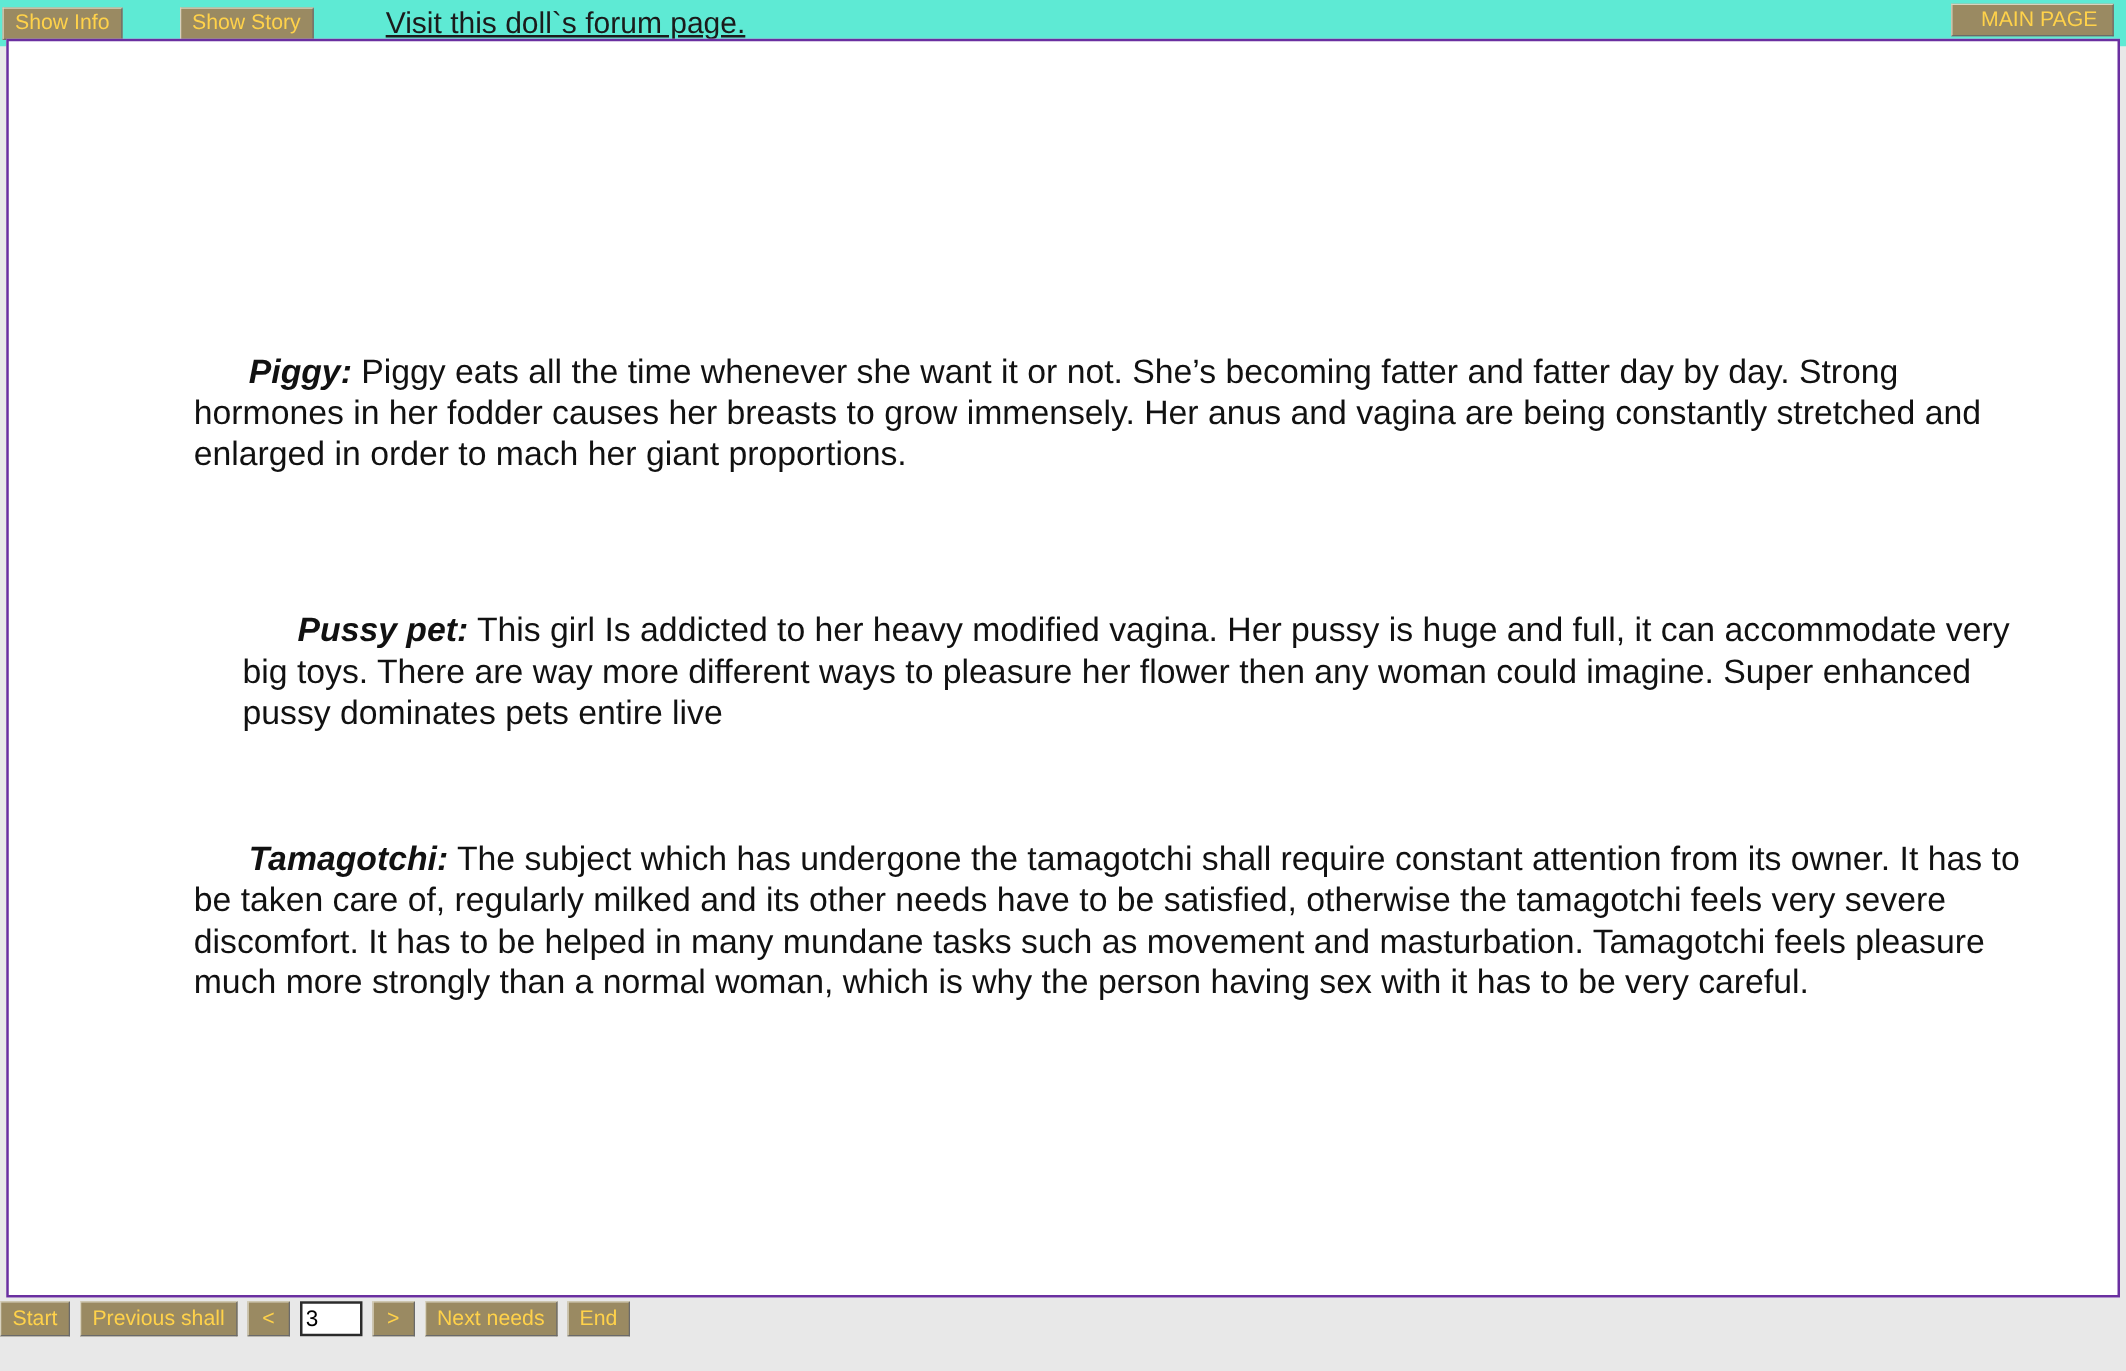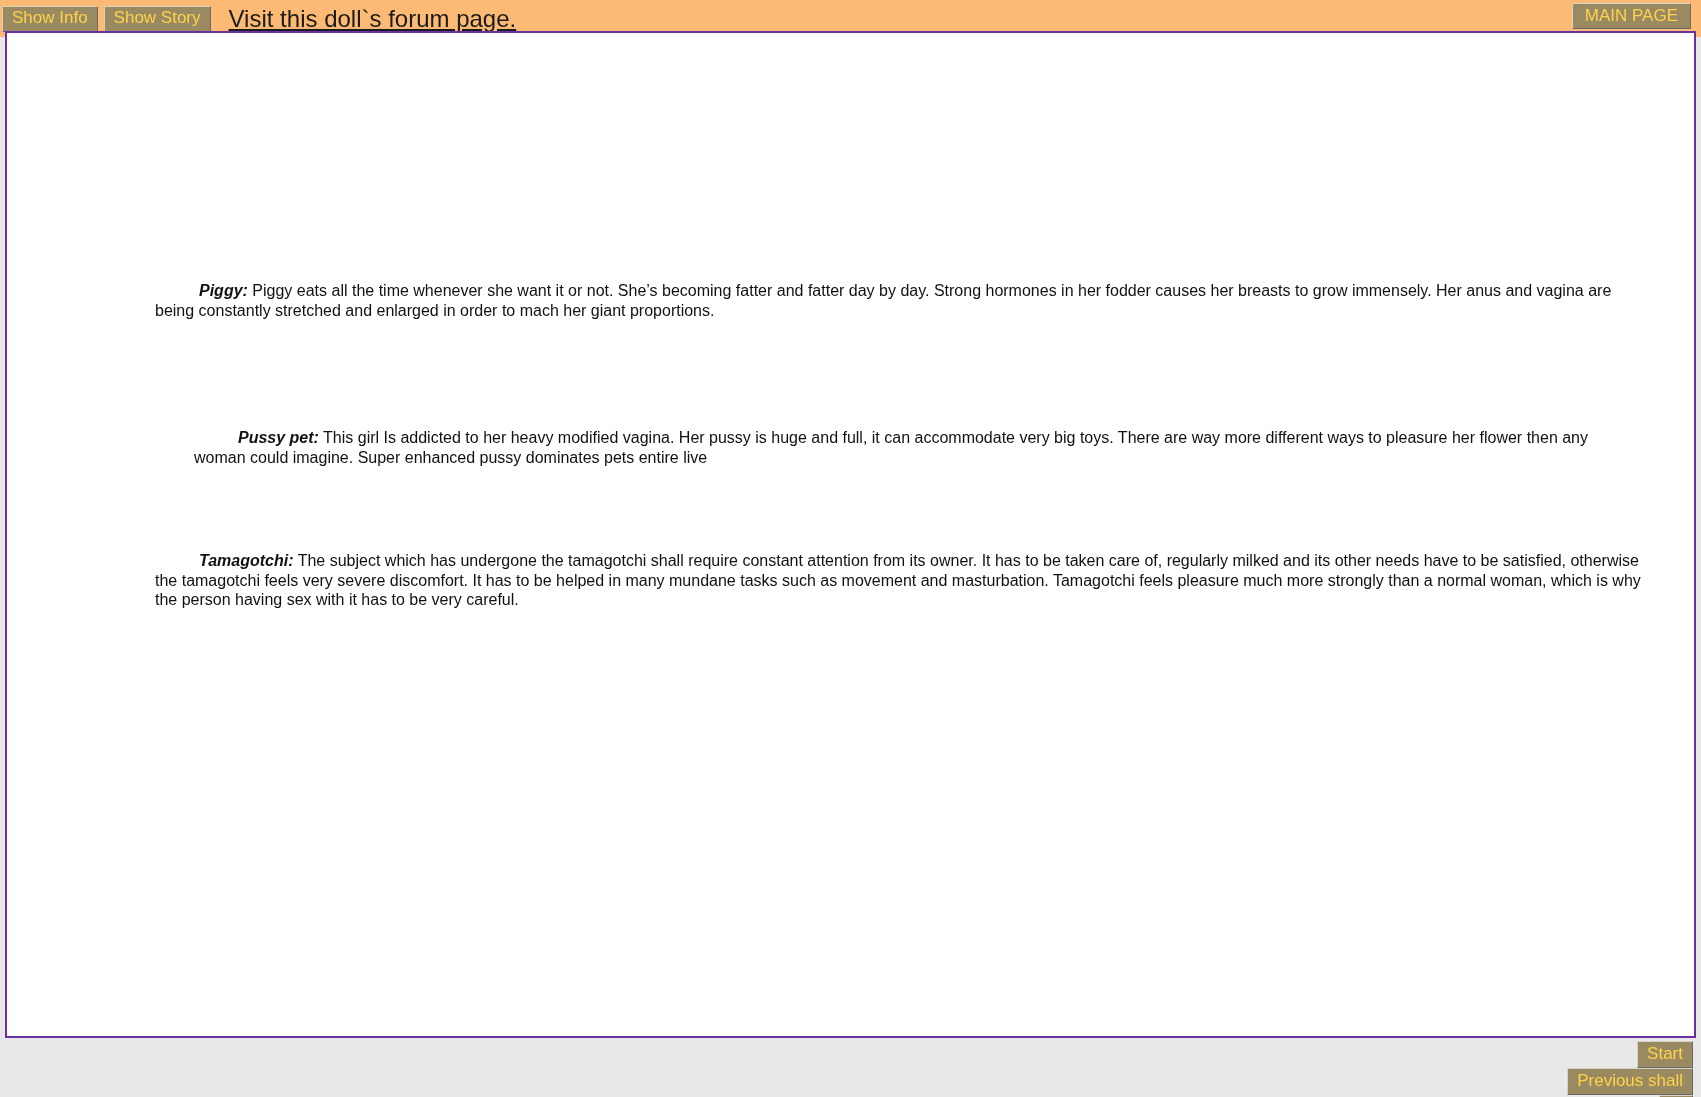--- a/index.html
+++ b/index.html
@@ -18,24 +18,25 @@
     box-sizing: border-box;
   }
 
   
   .toolbar {
     position: absolute;
     left: 0;
     top: 0;
     width: 1701px;
     height: 37px;
-    background: #fdba74;
+    background: #5eead4;
     display: flex;
     align-items: center;
     box-sizing: border-box;
+    gap: 40px;
   }
 
   .btn {
     display: inline-flex;
     align-items: center;
     justify-content: center;
     background: #9a8a62;
     color: #ffd24a;
     border: 1px solid #6a6a6a;
     border-top-color: #d8d2bf;
@@ -60,21 +61,21 @@
     cursor: pointer;
     white-space: nowrap;
   }
 
   .mainpage-btn {
     position: absolute;
     right: 4px;
     top: 3px;
     height: 26px;
     font-size: 17px;
-    padding: 3px 12px 5px 12px;
+    padding: 3px 12px 5px 23px;
   }
 
   
   .pane {
     position: absolute;
     left: 5px;
     top: 31px;
     width: 1691px;
     height: 1007px;
     background: #ffffff;
@@ -83,21 +84,21 @@
     overflow: hidden;
   }
 
   .doc {
     padding: 0 52px 0 148px;
     box-sizing: border-box;
   }
 
   .para {
     color: #111111;
-    font-size: 16px;
+    font-size: 27px;
     line-height: 1.22;
     text-align: left;
     margin: 0;
   }
 
   .para .lead {
     font-weight: bold;
     font-style: italic;
   }
 
@@ -109,23 +110,22 @@
 
   
   .bottombar {
     position: absolute;
     left: 0;
     bottom: 0;
     width: 1701px;
     height: 56px;
     background: #e8e8e8;
     display: flex;
-    align-items: flex-end;
+    align-items: flex-start;
     box-sizing: border-box;
-    flex-direction: column;
   }
 
   .bottombar .btn {
     height: 28px;
     margin-right: 8px;
     font-size: 17px;
   }
 
   .btn.small { padding: 3px 11px 5px 11px; }
 

